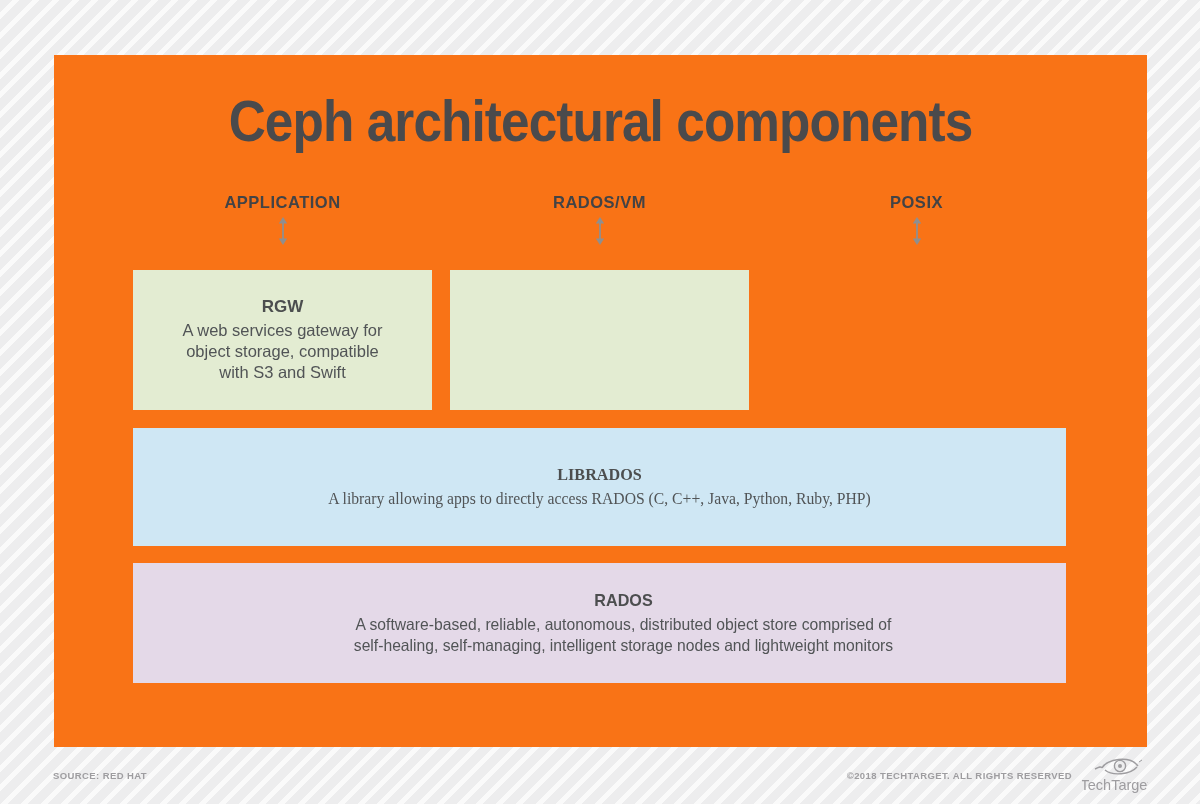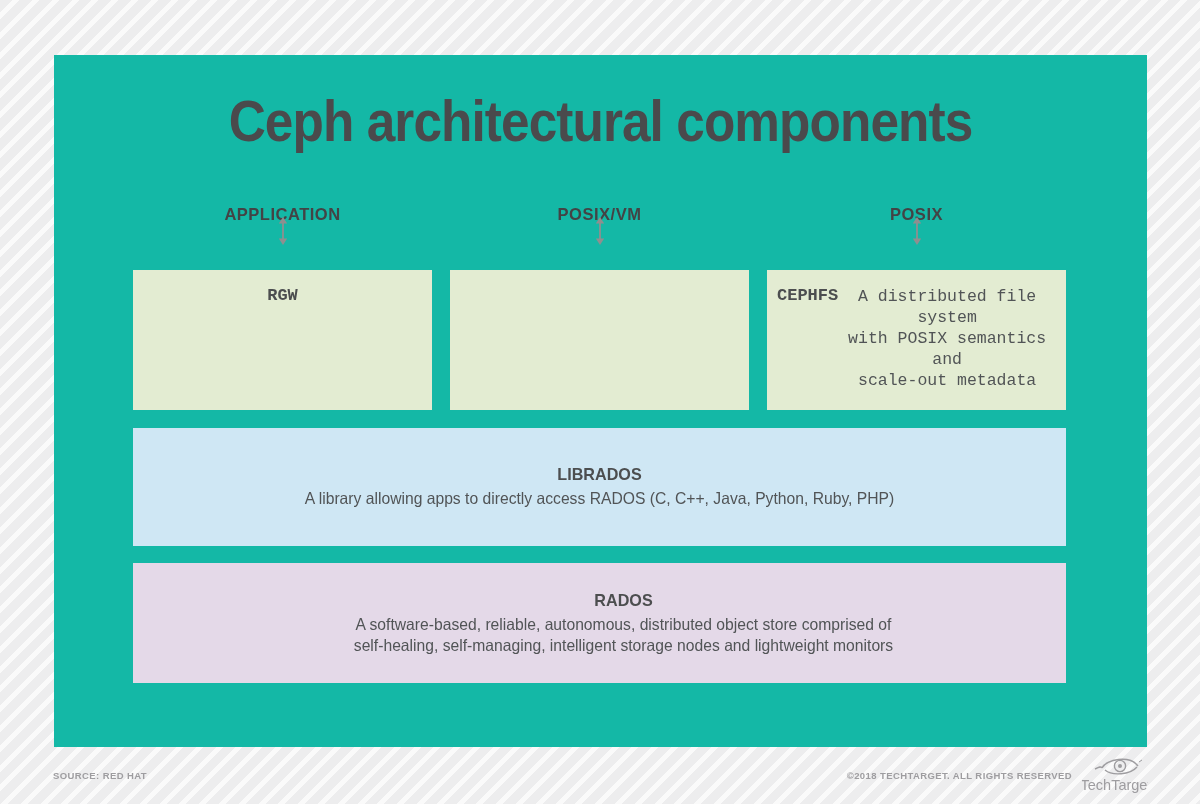--- a/index.html
+++ b/index.html
@@ -6,53 +6,53 @@
   html,body { width:1200px; height:804px; }
   body{
     font-family:"Liberation Sans","DejaVu Sans",sans-serif;
     background:repeating-linear-gradient(135deg,
       #ededee 0px, #ededee 9px,
       #fafafa 9px, #fafafa 14px);
     position:relative; overflow:hidden;
   }
   .card{
     position:absolute; left:54px; top:55px; width:1093px; height:692px;
-    background:#14b8a6;
+    background:#f97316;
   }
   .page-title{
     position:absolute; left:0; right:0; top:33px;
     text-align:center;
     font-size:57px; font-weight:700; color:#4a4a4c;
     letter-spacing:-1px; transform:scaleX(0.9);
     white-space:nowrap;
   }
   .row{ position:absolute; left:79px; width:933px; display:flex; gap:18px; }
   .col{ width:299px; text-align:center; }
-  .headers-row{ top:138px;margin-top:12px; }
+  .headers-row{ top:138px; }
   .col-header{
     font-size:16.5px; font-weight:700; color:#434345; letter-spacing:0.5px;
   }
   .arrows-row{ top:163px; height:30px; }
   .arrows-row .col{ display:flex; justify-content:center; align-items:center; }
   .boxes-row{ top:215px; }
   .component-box{
     width:299px; height:140px; background:#e3ecd2;
-    display:flex; flex-direction:row; justify-content:center;
-    text-align:center; padding:16px 10px;font-family:Liberation Mono, monospace;
+    display:flex; flex-direction:column; justify-content:center;
+    text-align:center; padding:16px 10px;
   }
   .box-title{ font-size:17px; font-weight:700; color:#4c4e4f; margin-bottom:3px; }
   .box-desc{
     font-size:16.5px; line-height:21px; color:#515456; white-space:pre-line;
   }
   .layer{
     position:absolute; left:79px; width:933px;
     display:flex; flex-direction:column; justify-content:center;
     text-align:center;
   }
-  .layer-librados{ top:373px; height:118px; background:#cfe7f4; }
+  .layer-librados{ top:373px; height:118px; background:#cfe7f4;font-family:Liberation Serif, serif; }
   .layer-rados{ top:508px; height:120px; background:#e4d9e8;padding-left:48px; }
   .squeeze{ transform:scaleX(0.95); }
   .footer{
     position:absolute; left:53px; top:752px; width:1095px; height:46px;
     display:flex; align-items:center; justify-content:space-between;gap:48px;
   }
   .footer-small{
     font-size:9.5px; font-weight:700; color:#9e9da0; letter-spacing:0.4px;
   }
   .footer-right{ display:flex; align-items:center; gap:10px; }
@@ -60,21 +60,21 @@
 </style>
 </head>
 <body>
 
 <div class="card">
 
   <h1 class="page-title">Ceph architectural components</h1>
 
   <div class="row headers-row">
     <div class="col col-header">APPLICATION</div>
-    <div class="col col-header">POSIX/VM</div>
+    <div class="col col-header">RADOS/VM</div>
     <div class="col col-header">POSIX</div>
   </div>
 
   <div class="row arrows-row">
     <div class="col">
       <span>
         <svg width="14" height="28" viewBox="0 0 14 28">
           <line x1="7" y1="5" x2="7" y2="23" stroke="#8f8f8f" stroke-width="1.8"></line>
           <path d="M7 0 L11.2 6.5 L2.8 6.5 Z" fill="#8f8f8f"></path>
           <path d="M7 28 L11.2 21.5 L2.8 21.5 Z" fill="#8f8f8f"></path>
@@ -97,28 +97,25 @@
           <path d="M7 0 L11.2 6.5 L2.8 6.5 Z" fill="#8f8f8f"></path>
           <path d="M7 28 L11.2 21.5 L2.8 21.5 Z" fill="#8f8f8f"></path>
         </svg>
       </span>
     </div>
   </div>
 
   <div class="row boxes-row">
     <div class="component-box">
       <div class="box-title">RGW</div>
+      <div class="box-desc">A web services gateway for
+object storage, compatible
+with S3 and Swift</div>
     </div>
     <div class="component-box">
-    </div>
-    <div class="component-box">
-      <div class="box-title">CEPHFS</div>
-      <div class="box-desc">A distributed file system
-with POSIX semantics and
-scale-out metadata</div>
     </div>
   </div>
 
   <div class="layer layer-librados">
     <div class="squeeze">
       <div class="box-title">LIBRADOS</div>
       <div class="box-desc">A library allowing apps to directly access RADOS (C, C++, Java, Python, Ruby, PHP)</div>
     </div>
   </div>
 

